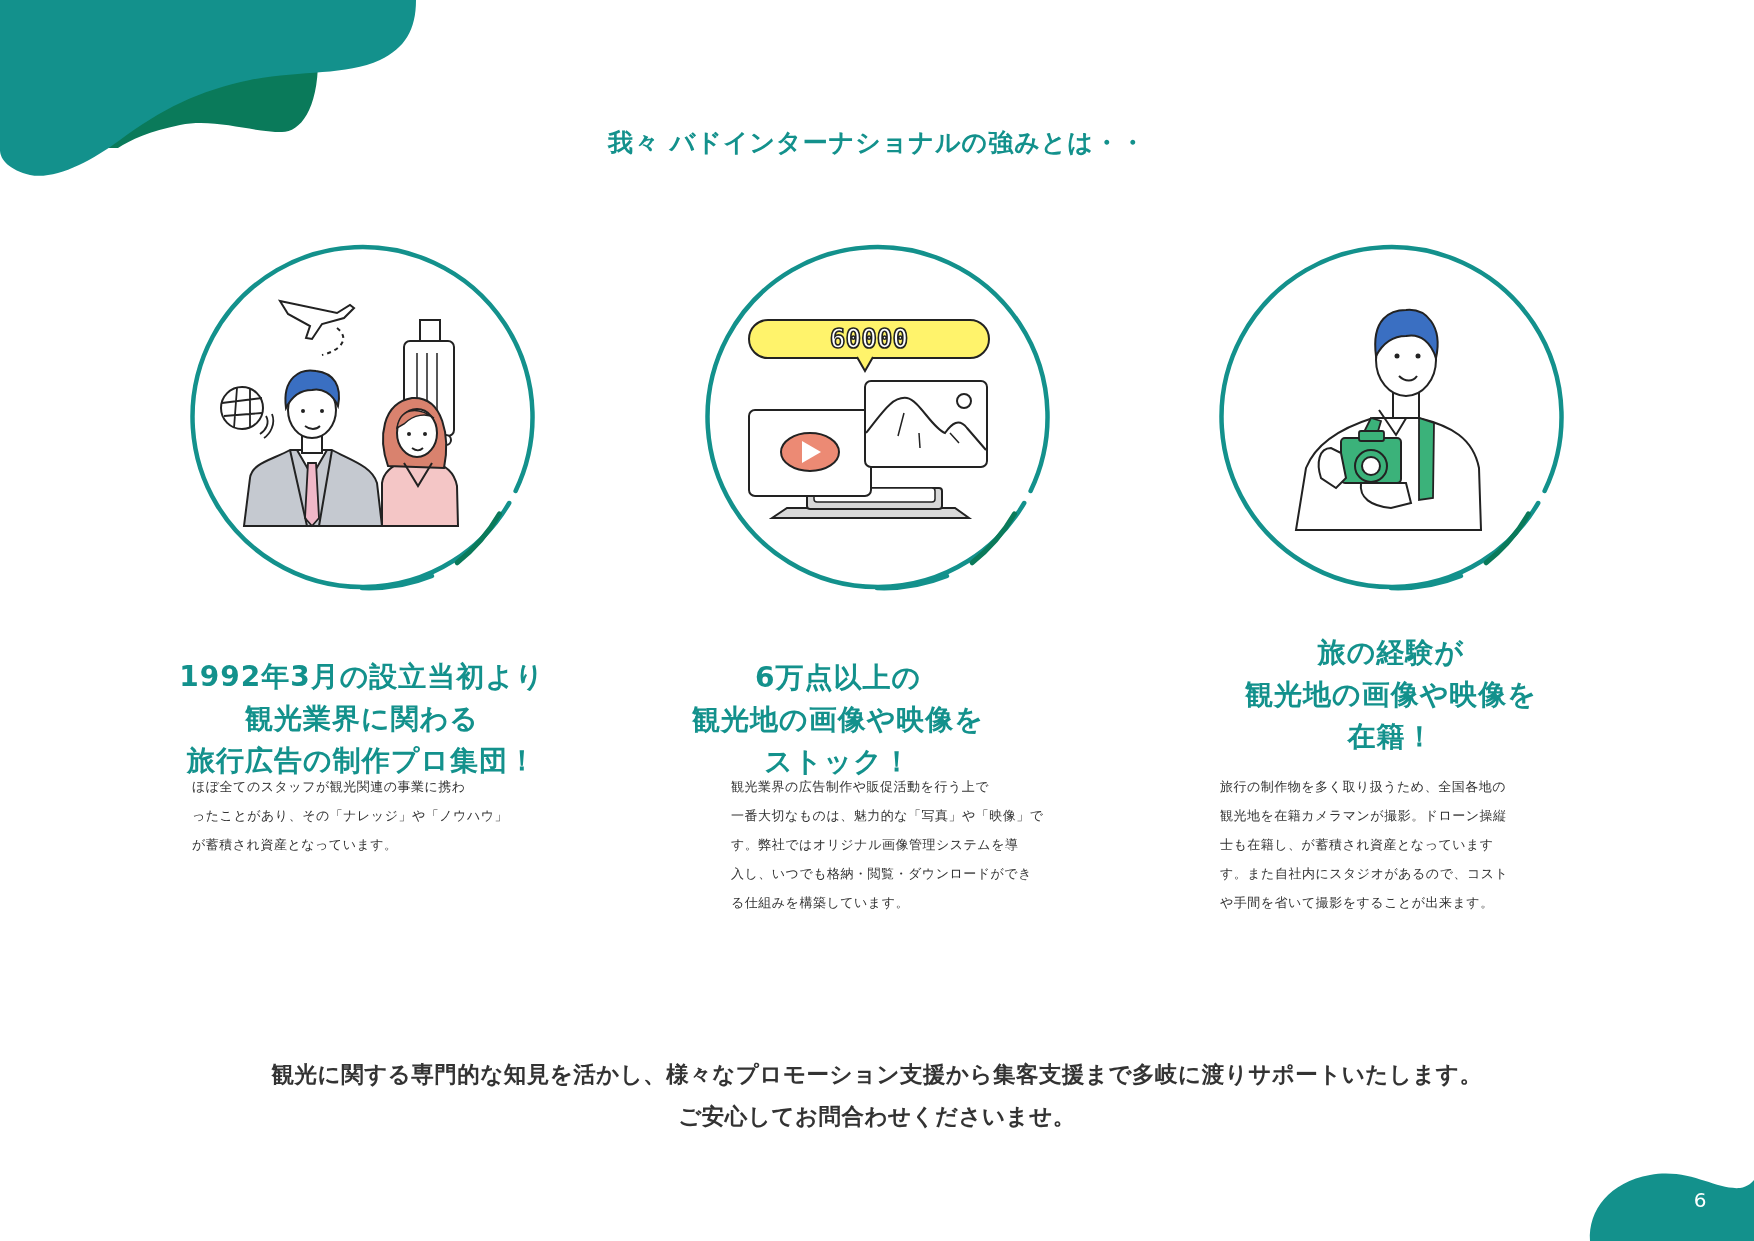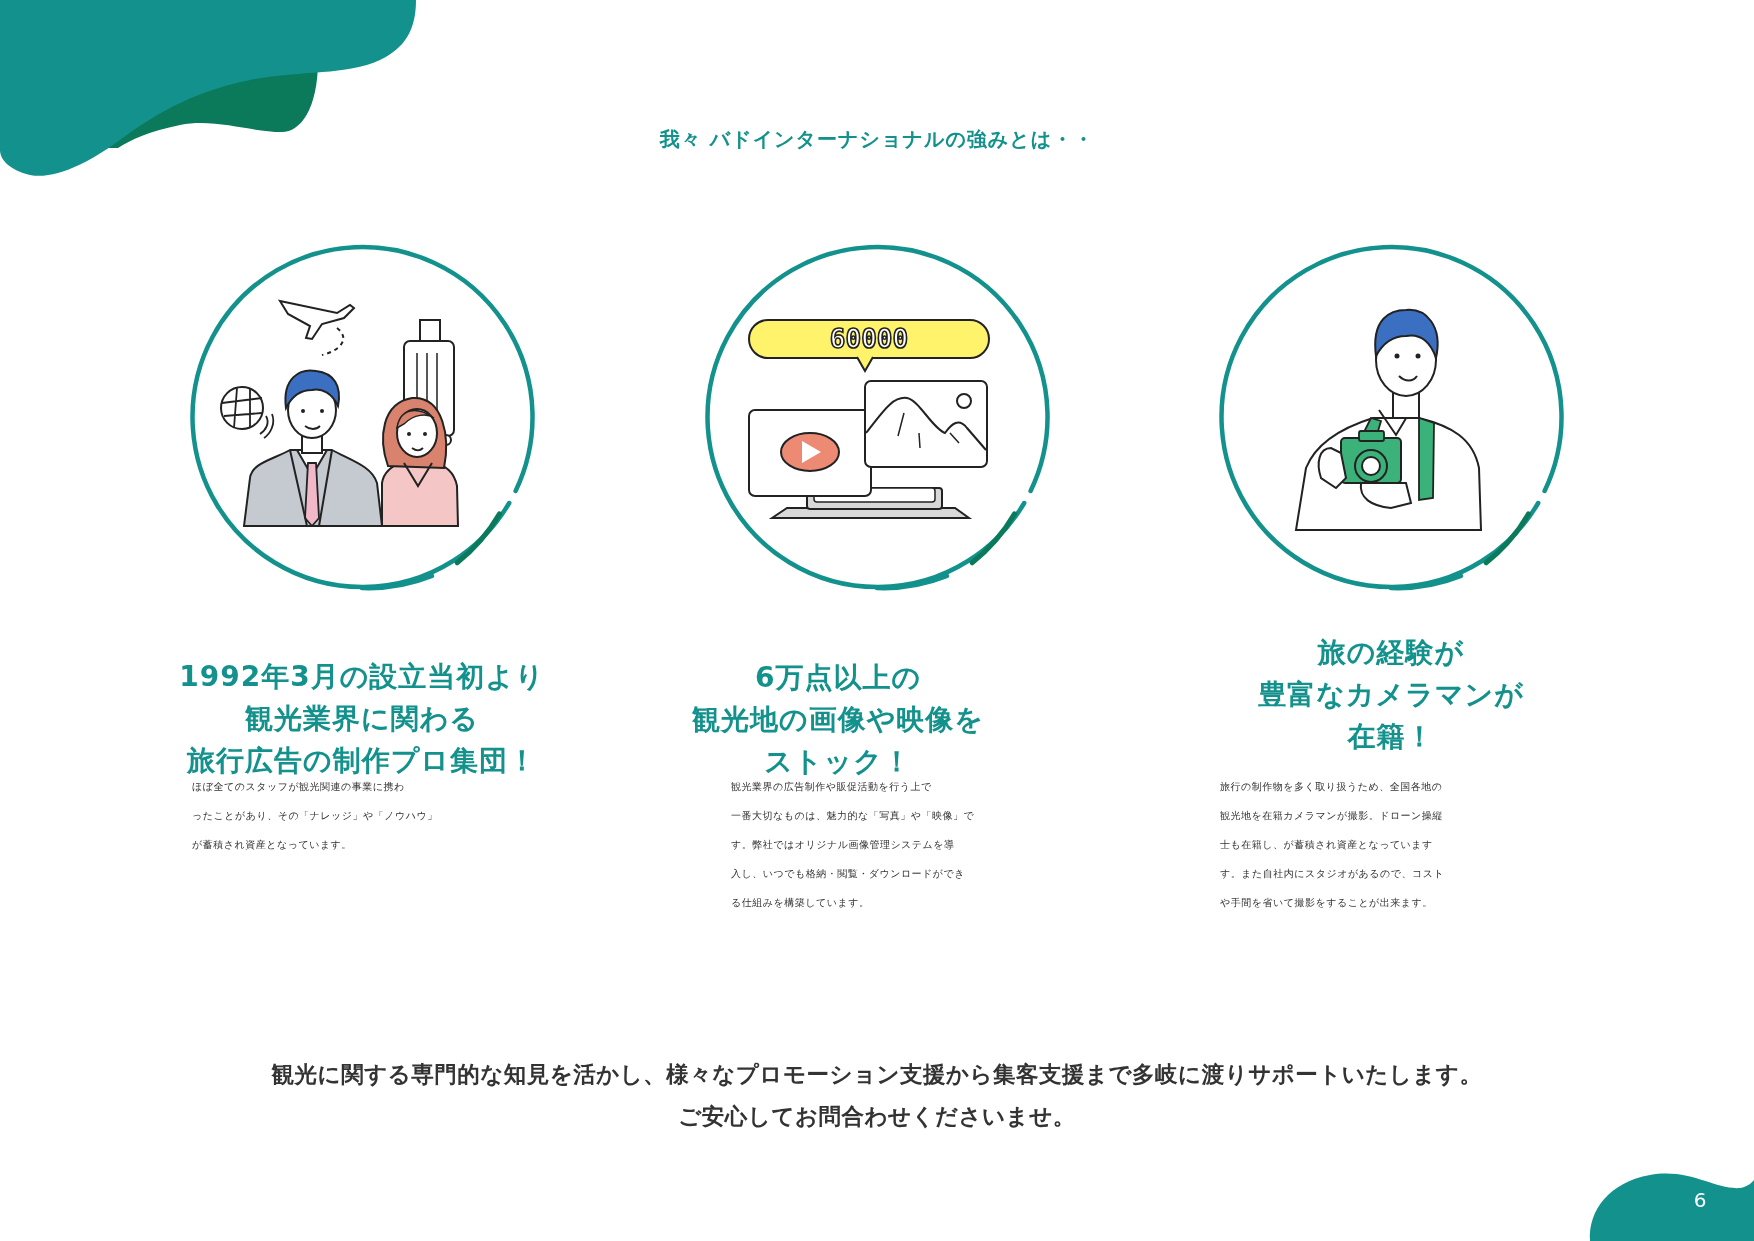--- a/index.html
+++ b/index.html
@@ -4,33 +4,33 @@
 <style>
   html, body { margin: 0; padding: 0; }
   body {
     width: 1754px; height: 1241px; position: relative; overflow: hidden;
     background: #ffffff;
     font-family: "DejaVu Sans", "Liberation Sans", sans-serif;
   }
   .blob { position: absolute; }
   .title {
     position: absolute; left: 0; width: 1754px; top: 126px; text-align: center;
-    font-size: 20px; font-weight: bold; color: #13918c; letter-spacing: 1px;
+    font-size: 25px; font-weight: bold; color: #13918c; letter-spacing: 1px;
   }
   .circle-wrap { position: absolute; top: 238px; width: 360px; height: 360px; }
   .circle-wrap svg.ring { position: absolute; left: 0; top: 0; }
   .illus { position: absolute; left: 0; top: 0; }
   .heading {
     position: absolute; top: 632px; width: 420px; text-align: center;
     font-size: 28px; font-weight: bold; color: #13918c; line-height: 42px;
     letter-spacing: 1px; white-space: pre-line;
   }
   .body-text {
     position: absolute; top: 772px; width: 350px;
-    font-size: 10px; color: #333333; line-height: 29px;
+    font-size: 13px; color: #333333; line-height: 29px;
     white-space: pre-line; letter-spacing: 0.5px;
   }
   .closing {
     position: absolute; left: 0; width: 1754px; top: 1028px; text-align: center;
     font-size: 22.5px; font-weight: bold; color: #333333; line-height: 42px;
     white-space: pre-line; letter-spacing: 0.5px; margin-top: 25px;
   }
   .page-num {
     position: absolute; left: 1688px; top: 1188px; width: 24px; text-align: center;
     font-size: 20px; color: #ffffff;
@@ -164,21 +164,21 @@
       <rect x="130" y="200" width="60" height="45" rx="4" fill="#3bb27a" stroke="#222" stroke-width="2"></rect>
       <rect x="148" y="193" width="25" height="10" rx="2" fill="#3bb27a" stroke="#222" stroke-width="1.8"></rect>
       <circle cx="160" cy="228" r="16" fill="#3bb27a" stroke="#222" stroke-width="2"></circle>
       <circle cx="160" cy="228" r="9" fill="#fff" stroke="#222" stroke-width="2"></circle>
 
       <path d="M120,210 C108,210 105,225 110,240 L125,250 L135,240 L130,215 Z" fill="#fff" stroke="#222" stroke-width="2"></path>
       <path d="M150,245 C148,260 160,268 180,270 L200,265 L195,245 Z" fill="#fff" stroke="#222" stroke-width="2"></path>
     </svg>
   </div>
   <div class="heading" style="left:1181px;">旅の経験が
-豊富なカメラマンが
+観光地の画像や映像を
 在籍！</div>
   <div class="body-text" style="left:1220px;">旅行の制作物を多く取り扱うため、全国各地の
 観光地を在籍カメラマンが撮影。ドローン操縦
 士も在籍し、が蓄積され資産となっています
 す。また自社内にスタジオがあるので、コスト
 や手間を省いて撮影をすることが出来ます。</div>
 </section>
 
 <div class="closing">観光に関する専門的な知見を活かし、様々なプロモーション支援から集客支援まで多岐に渡りサポートいたします。
 ご安心してお問合わせくださいませ。</div>

